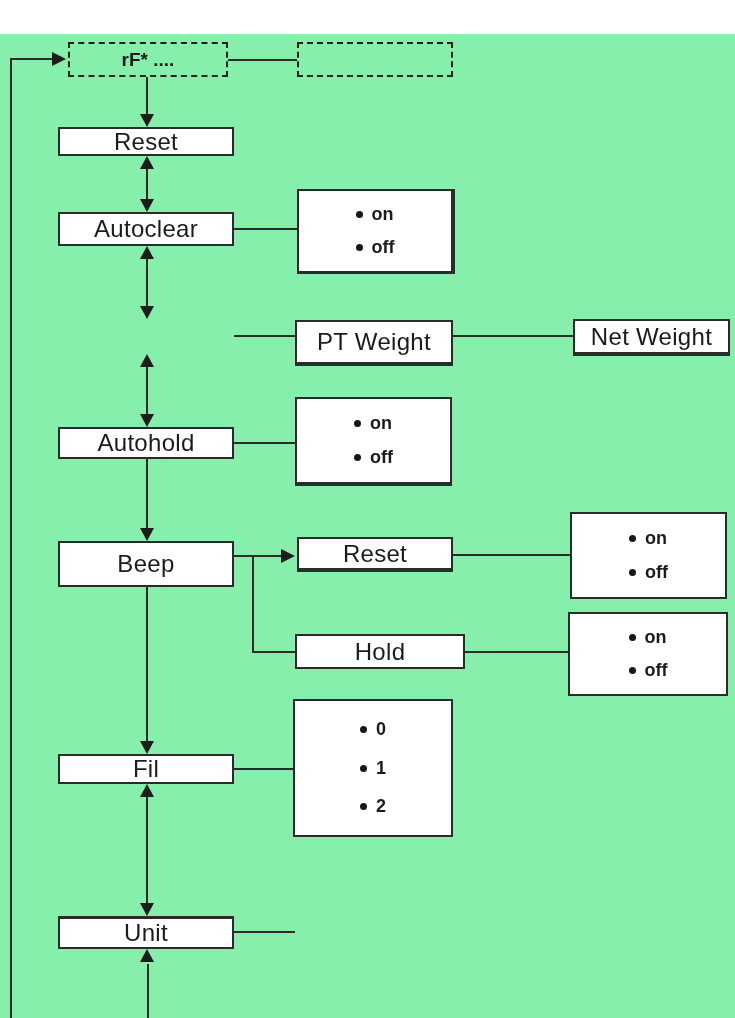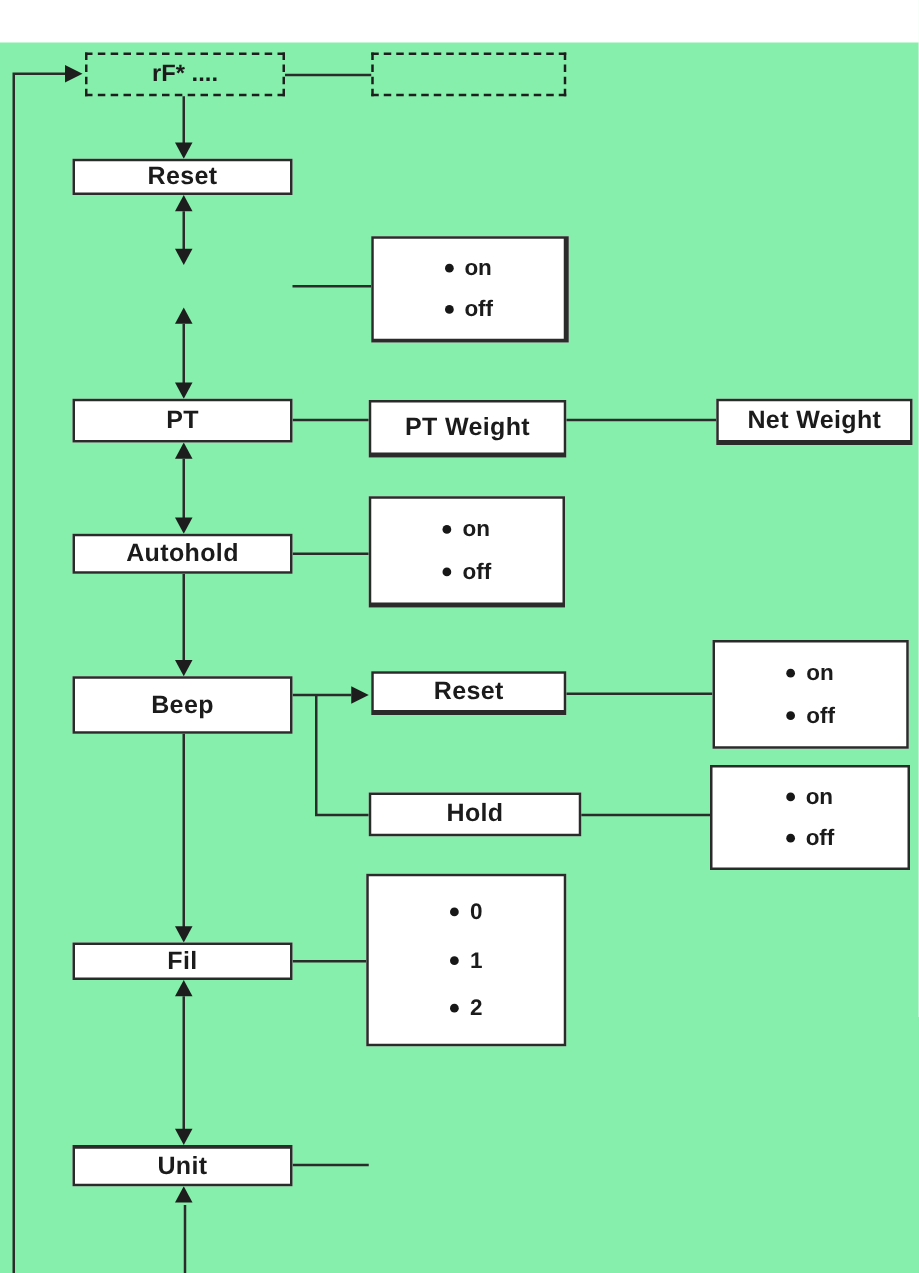--- a/index.html
+++ b/index.html
@@ -8,21 +8,21 @@
     font-family:"Liberation Sans","DejaVu Sans",sans-serif;color:#1b1b1b;
     overflow:hidden;
     margin-top:34px;
   }
   svg.wires{position:absolute;left:0;top:0;width:735px;height:1018px;z-index:1;}
   .box{
     position:absolute;z-index:2;background:#ffffff;border:2px solid #2b2b2b;
     display:flex;align-items:center;justify-content:center;box-sizing:border-box;
   }
   .dashedbox{border:2px dashed #1e1e1e;background:transparent;}
-  .menu .lbl,.sub .lbl{font-weight:bold;font-size:20px;letter-spacing:0.3px;}
+  .menu .lbl,.sub .lbl{font-weight:normal;font-size:24px;letter-spacing:0.3px;}
   .dashedbox .lbl{font-weight:bold;font-size:19px;}
   .sh-b{border-bottom-width:4px;}
   .sh-b3{border-bottom-width:3px;}
   .sh-r{border-right-width:4px;border-bottom-width:3px;}
   .sh-t{border-top-width:3px;}
   .opts{justify-content:center;}
   .opt-col{
     display:flex;flex-direction:column;justify-content:space-evenly;
     align-items:flex-start;height:100%;
   }
@@ -83,22 +83,22 @@
   <div class="box dashedbox" style="left:68px;top:8px;width:160px;height:35px">
     <span class="lbl">rF* ....</span>
   </div>
   <div class="box dashedbox" style="left:297px;top:8px;width:156px;height:35px">
     <span class="lbl"></span>
   </div>
 
   <div class="box menu" style="left:58px;top:93px;width:176px;height:29px">
     <span class="lbl">Reset</span>
   </div>
-  <div class="box menu" style="left:58px;top:285px;width:176px;height:35px">
-    <span class="lbl">PT</span>
+  <div class="box menu" style="left:58px;top:178px;width:176px;height:34px">
+    <span class="lbl">Autoclear</span>
   </div>
   <div class="box menu" style="left:58px;top:393px;width:176px;height:32px">
     <span class="lbl">Autohold</span>
   </div>
   <div class="box menu" style="left:58px;top:507px;width:176px;height:46px">
     <span class="lbl">Beep</span>
   </div>
   <div class="box menu" style="left:58px;top:720px;width:176px;height:30px">
     <span class="lbl">Fil</span>
   </div>

